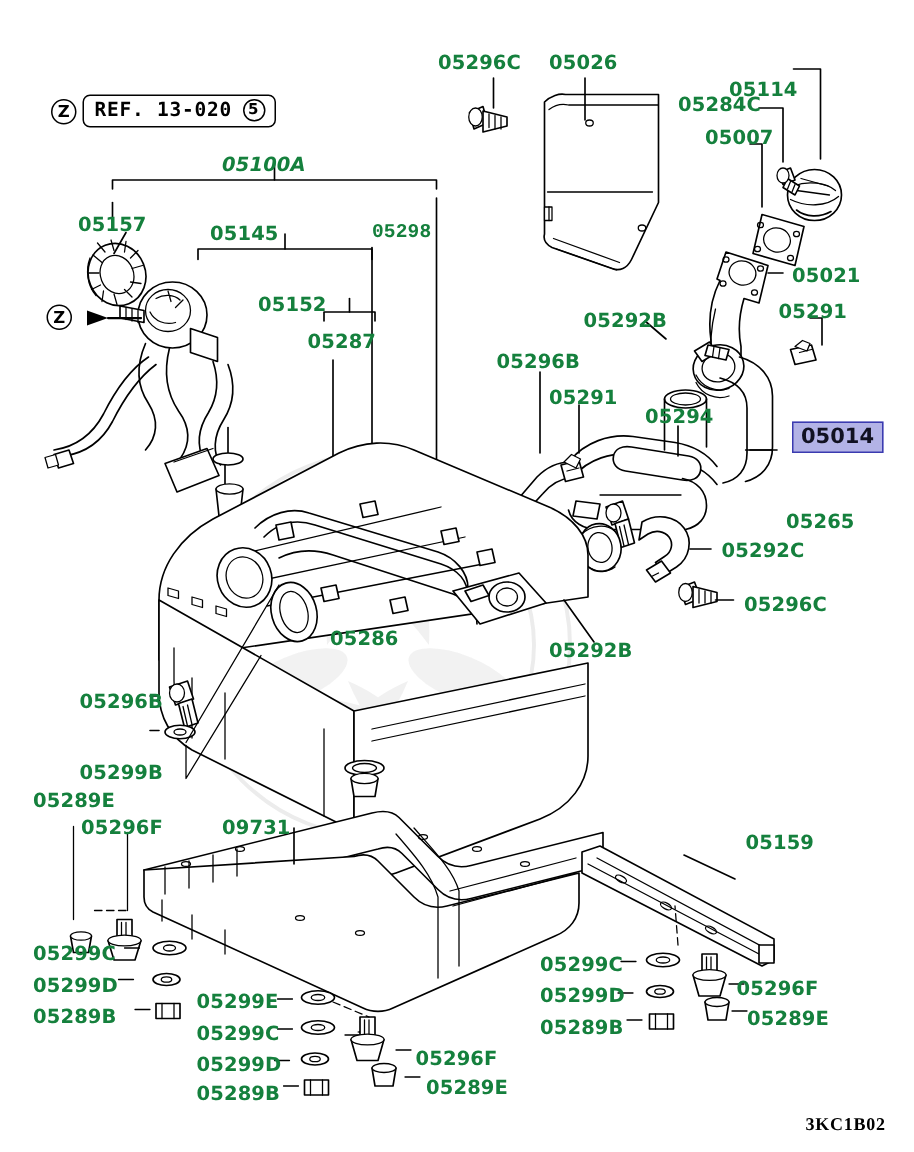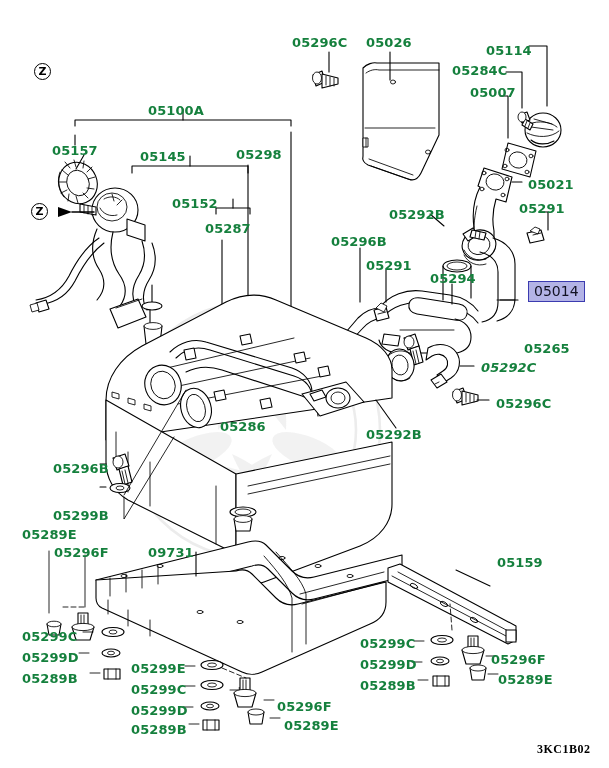--- a/index.html
+++ b/index.html
@@ -31,21 +31,21 @@
     font-weight: 700;
     letter-spacing: 0.1px;
     color: #15803d;
     white-space: nowrap;
     line-height: 1;
   }
   .hl {
     position: absolute;
     font-family: "DejaVu Sans", sans-serif;
     font-size: 14px;
-    font-weight: 400;
+    font-weight: 700;
     color: #111122;
     background: #b3b3e6;
     border: 1px solid #3b3bb0;
     padding: 2px 5px 3px 5px;
     line-height: 1;
     white-space: nowrap;
   }
   .refbox {
     position: absolute;
     display: flex;
@@ -521,46 +521,50 @@
     </g>
 
     <g>
       <path class="fk" d="M72 212 l-14 -5 l0 10 z"></path>
       <path class="lnb" d="M72 212 l22 0"></path>
     </g>
   </svg>
 
   <div class="refbox" style="left:34px; top:63px;">
     <span class="refcircle">Z</span>
+    <span class="refplate">
+      <span>REF. 13-020</span>
+      <span class="innercircle">5</span>
+    </span>
   </div>
 
   <div class="zmark" style="left:31px; top:203px;">
     <span class="zcircle">Z</span>
   </div>
 
   <div id="labels">
       <div class="lbl" style="left: 292px; top: 36px;">05296C</div>
       <div class="lbl" style="left: 366px; top: 36px;">05026</div>
-      <div class="lbl" style="left: 486px; top: 44px;">05114</div>
+      <div class="lbl" style="left: 486px; top: 54px;">05114</div>
       <div class="lbl" style="left: 452px; top: 64px;">05284C</div>
       <div class="lbl" style="left: 470px; top: 86px;">05007</div>
-      <div class="lbl" style="left: 148px; top: 104px;">05100A</div>
+      <div class="lbl" style="left: 148px; top: 104px; font-style: italic;">05100A</div>
       <div class="lbl" style="left: 52px; top: 144px;">05157</div>
       <div class="lbl" style="left: 140px; top: 150px;">05145</div>
-      <div class="lbl" style="left: 236px; top: 148px;">05298</div>
+      <div class="lbl" style="left: 248px; top: 148px; font-family: Liberation Mono, monospace;">05298</div>
       <div class="lbl" style="left: 528px; top: 178px;">05021</div>
       <div class="lbl" style="left: 172px; top: 197px;">05152</div>
       <div class="lbl" style="left: 519px; top: 202px;">05291</div>
       <div class="lbl" style="left: 389px; top: 208px;">05292B</div>
       <div class="lbl" style="left: 205px; top: 222px;">05287</div>
       <div class="lbl" style="left: 331px; top: 235px;">05296B</div>
       <div class="lbl" style="left: 366px; top: 259px;">05291</div>
       <div class="lbl" style="left: 430px; top: 272px;">05294</div>
       <div class="lbl" style="left: 524px; top: 342px;">05265</div>
-      <div class="lbl" style="left: 481px; top: 361px; font-style: italic;">05292C</div>
+      <div class="lbl" style="left: 481px; top: 361px;">05292C</div>
       <div class="lbl" style="left: 496px; top: 397px;">05296C</div>
       <div class="lbl" style="left: 220px; top: 420px;">05286</div>
       <div class="lbl" style="left: 366px; top: 428px;">05292B</div>
       <div class="lbl" style="left: 53px; top: 462px;">05296B</div>
       <div class="lbl" style="left: 53px; top: 509px;">05299B</div>
       <div class="lbl" style="left: 22px; top: 528px;">05289E</div>
       <div class="lbl" style="left: 54px; top: 546px;">05296F</div>
       <div class="lbl" style="left: 148px; top: 546px;">09731</div>
       <div class="lbl" style="left: 497px; top: 556px;">05159</div>
       <div class="lbl" style="left: 22px; top: 630px;">05299C</div>

